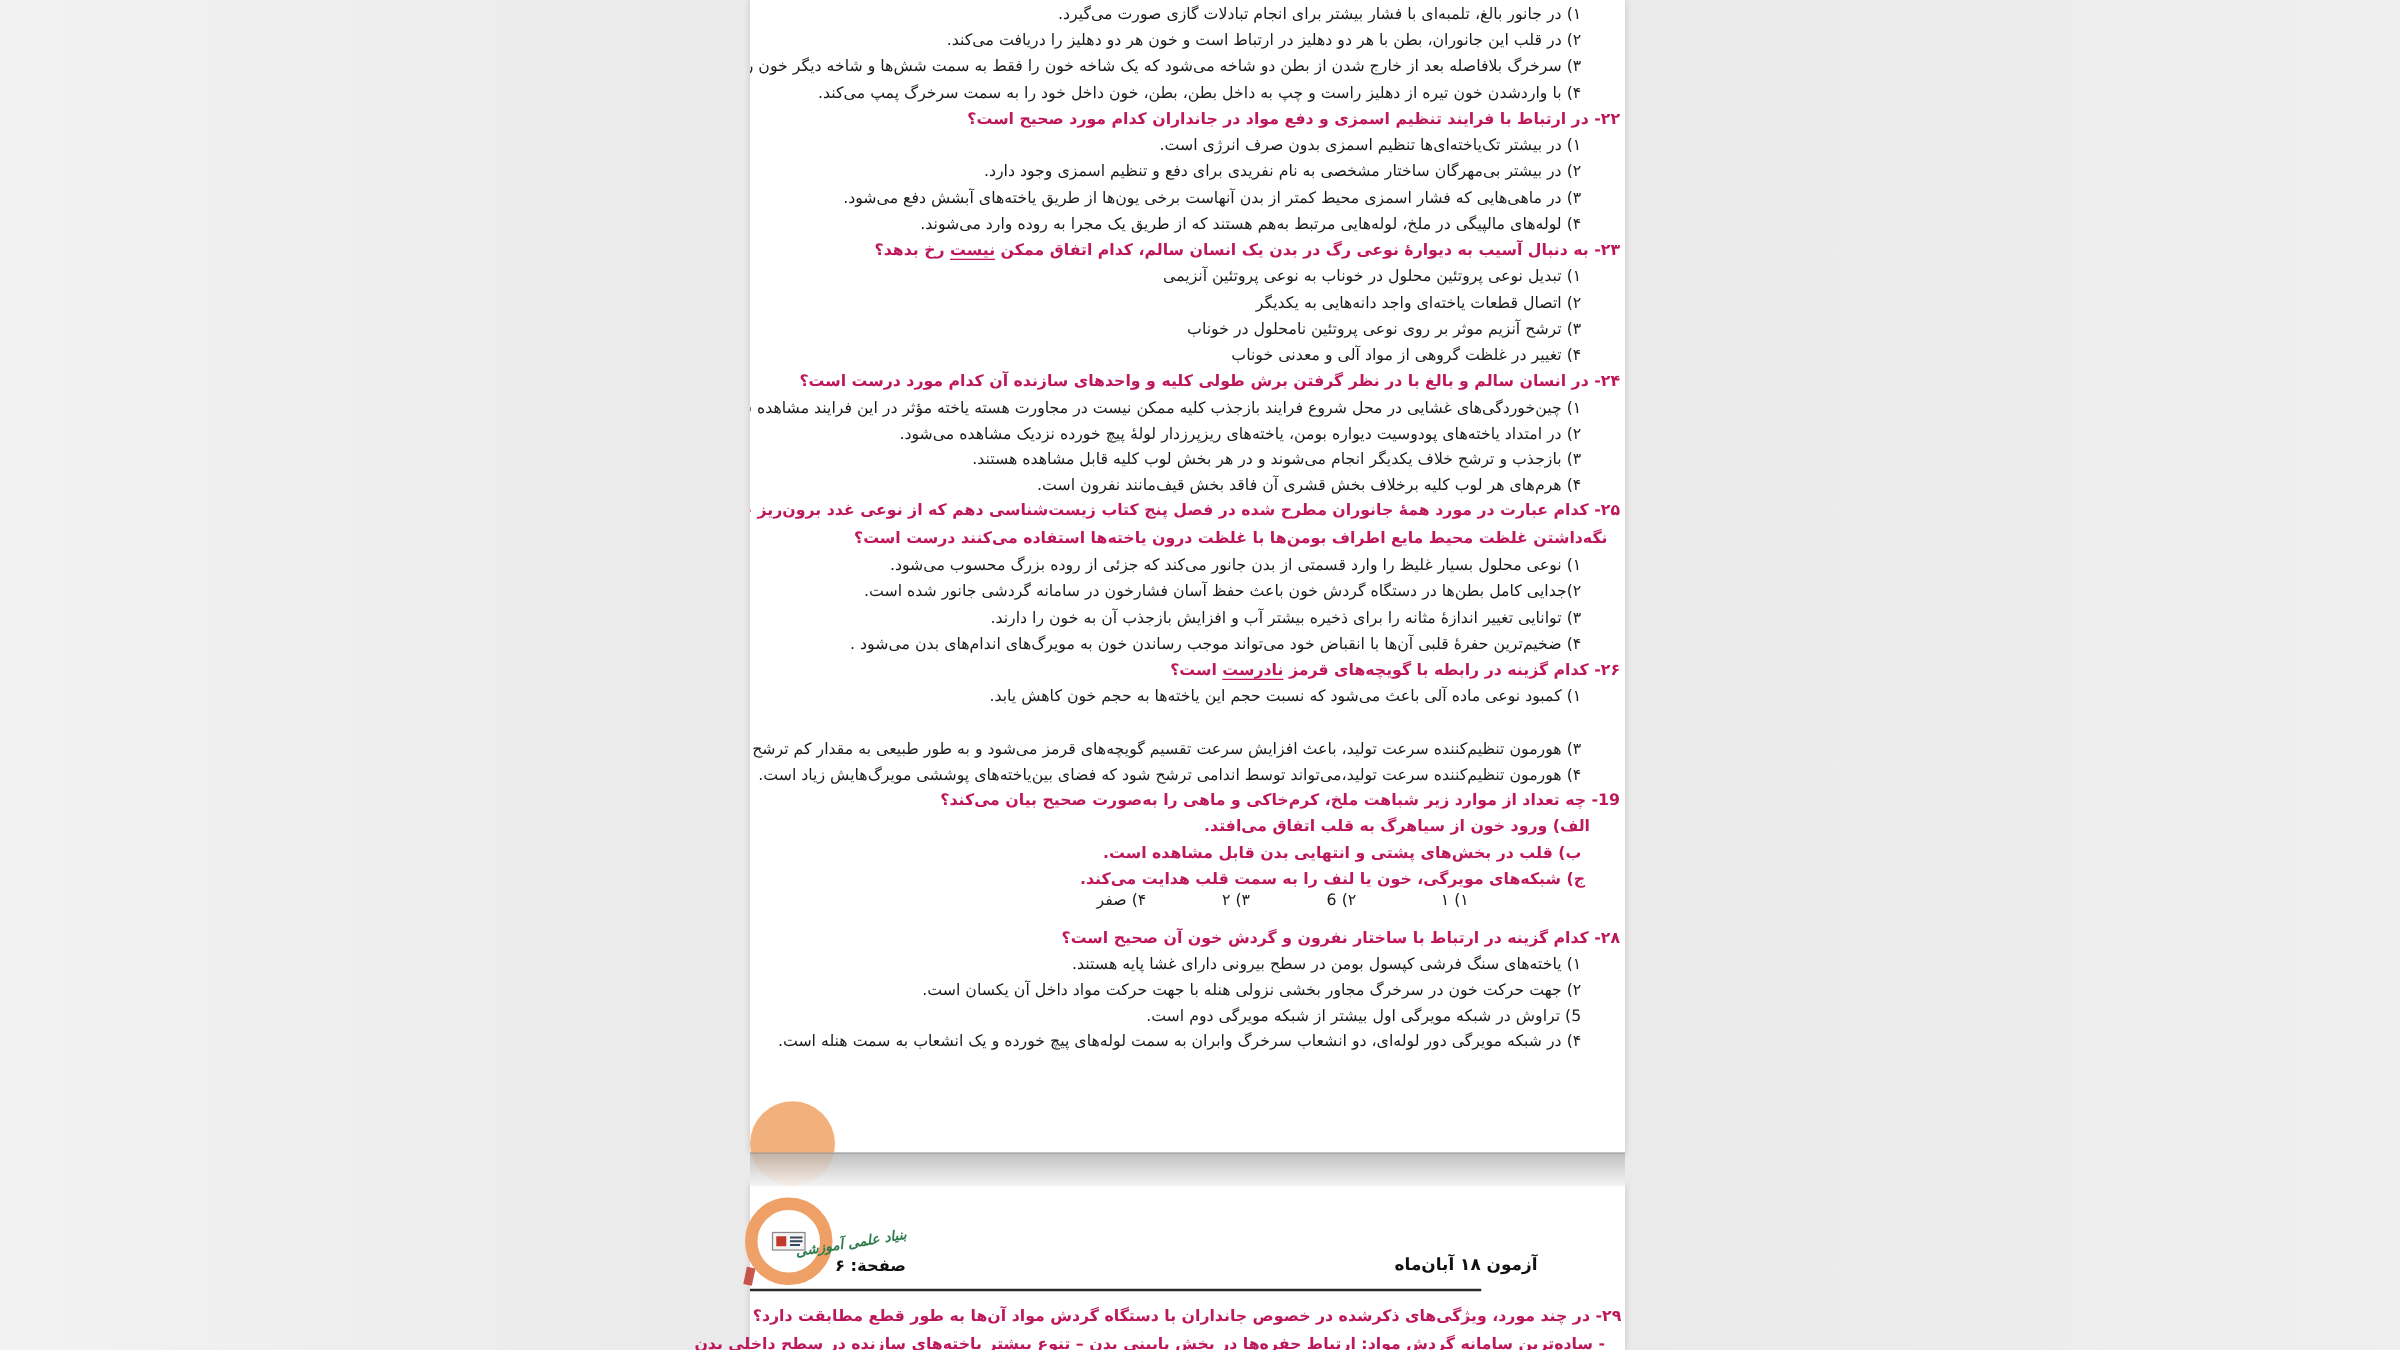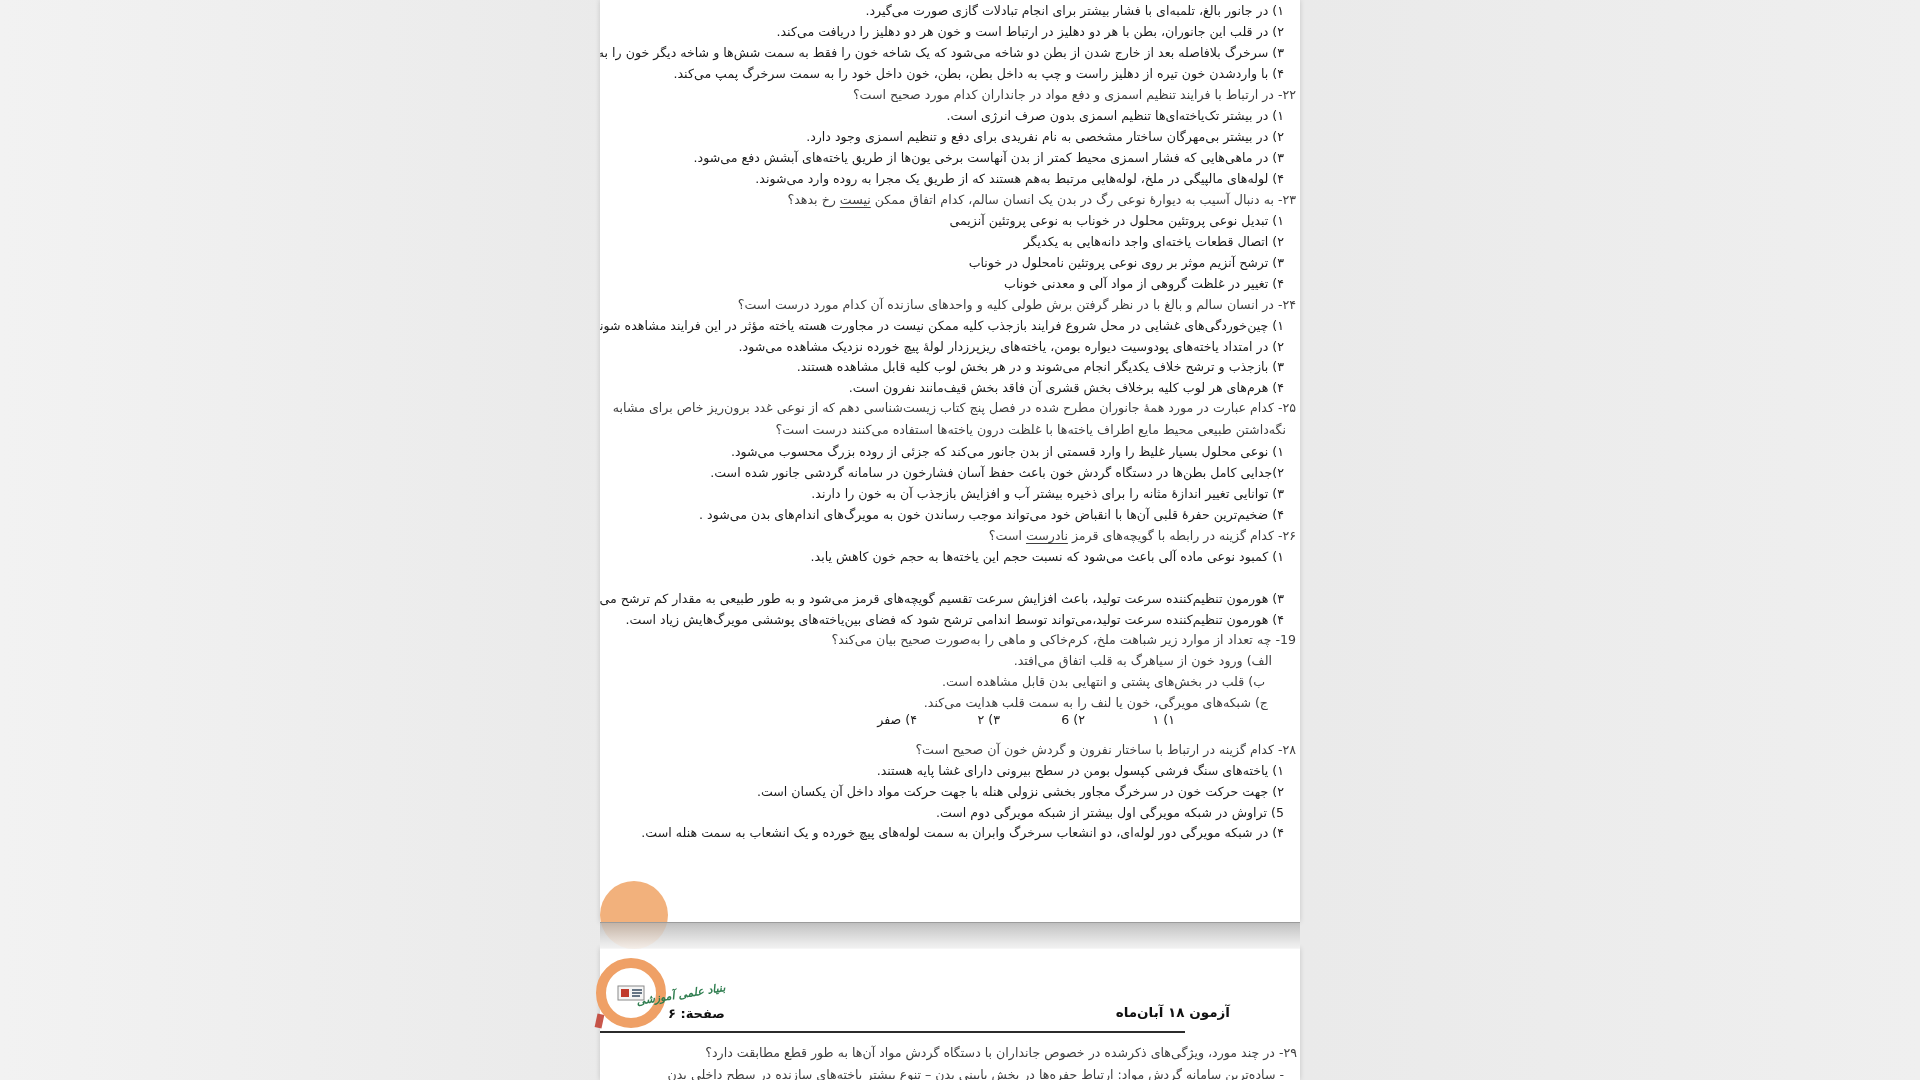--- a/index.html
+++ b/index.html
@@ -8,24 +8,24 @@
           background:linear-gradient(90deg,#f2f2f2 0%,#eaeaea 32%,#eaeaea 68%,#efefef 100%);}
   .page{position:absolute;left:600px;width:700px;background:#ffffff;
         box-shadow:0 0 5px rgba(0,0,0,.16);}
   .page-a{top:0;height:922px;overflow:hidden;}
   .page-b{top:948px;height:132px;overflow:visible;}
   .separator{position:absolute;left:600px;top:922px;width:700px;height:26px;
              background:linear-gradient(rgba(180,180,180,.75),rgba(246,246,246,.9));
              border-top:1px solid #9b9b9b;z-index:5;}
   .ln{position:absolute;white-space:nowrap;direction:rtl;unicode-bidi:plaintext;
       font-size:12.6px;line-height:17px;color:#1b1b1b;}
-  .b{font-weight:normal;color:#404040;}
+  .b{font-weight:bold;color:#be185d;}
   .u{text-decoration:underline;text-underline-offset:3px;}
   .r0{right:4px;}   
-  .r1{right:16px;}  
+  .r1{right:35px;}  
   .rA{right:28px;}  
   .rB{right:35px;}  
   .rC{right:32px;}  
   .rc{right:14px;}  
   .choice{position:absolute;white-space:nowrap;direction:rtl;font-size:12.6px;color:#1b1b1b;}
   .circle1{position:absolute;left:600px;top:881px;width:68px;height:68px;border-radius:50%;
            background:#f2b17c;z-index:3;}
   .ring{position:absolute;left:596px;top:958px;width:70px;height:70px;border-radius:50%;
         background:#ffffff;border:10px solid #efa066;box-sizing:border-box;z-index:6;
         display:flex;align-items:center;justify-content:center;}
@@ -67,21 +67,21 @@
     <div class="ln r1" style="top:254px">۳) ترشح آنزیم موثر بر روی نوعی پروتئین نامحلول در خوناب</div>
     <div class="ln r1" style="top:275px">۴) تغییر در غلظت گروهی از مواد آلی و معدنی خوناب</div>
 
     <div class="ln r0 b" style="top:296px">۲۴- در انسان سالم و بالغ با در نظر گرفتن برش طولی کلیه و واحدهای سازنده آن کدام مورد درست است؟</div>
     <div class="ln r1" style="top:317px">۱) چین‌خوردگی‌های غشایی در محل شروع فرایند بازجذب کلیه ممکن نیست در مجاورت هسته یاخته مؤثر در این فرایند مشاهده شوند.</div>
     <div class="ln r1" style="top:338px">۲) در امتداد یاخته‌های پودوسیت دیواره بومن، یاخته‌های ریزپرزدار لولهٔ پیچ خورده نزدیک مشاهده می‌شود.</div>
     <div class="ln r1" style="top:358px">۳) بازجذب و ترشح خلاف یکدیگر انجام می‌شوند و در هر بخش لوب کلیه قابل مشاهده هستند.</div>
     <div class="ln r1" style="top:379px">۴) هرم‌های هر لوب کلیه برخلاف بخش قشری آن فاقد بخش قیف‌مانند نفرون است.</div>
 
     <div class="ln r0 b" style="top:399px">۲۵- کدام عبارت در مورد همهٔ جانوران مطرح شده در فصل پنج کتاب زیست‌شناسی دهم که از نوعی غدد برون‌ریز خاص برای مشابه</div>
-    <div class="ln rc b" style="top:421px">نگه‌داشتن طبیعی محیط مایع اطراف یاخته‌ها با غلظت درون یاخته‌ها استفاده می‌کنند درست است؟</div>
+    <div class="ln rc b" style="top:421px">نگه‌داشتن غلظت محیط مایع اطراف بومن‌ها با غلظت درون یاخته‌ها استفاده می‌کنند درست است؟</div>
     <div class="ln r1" style="top:443px">۱) نوعی محلول بسیار غلیظ را وارد قسمتی از بدن جانور می‌کند که جزئی از روده بزرگ محسوب می‌شود.</div>
     <div class="ln r1" style="top:464px">۲)جدایی کامل بطن‌ها در دستگاه گردش خون باعث حفظ آسان فشارخون در سامانه گردشی جانور شده است.</div>
     <div class="ln r1" style="top:485px">۳) توانایی تغییر اندازهٔ مثانه را برای ذخیره بیشتر آب و افزایش بازجذب آن به خون را دارند.</div>
     <div class="ln r1" style="top:506px">۴) ضخیم‌ترین حفرهٔ قلبی آن‌ها با انقباض خود می‌تواند موجب رساندن خون به مویرگ‌های اندام‌های بدن می‌شود .</div>
 
     <div class="ln r0 b" style="top:527px"><span>۲۶- کدام گزینه در رابطه با گویچه‌های قرمز </span><span class="u">نادرست</span><span> است؟</span></div>
     <div class="ln r1" style="top:548px">۱) کمبود نوعی ماده آلی باعث می‌شود که نسبت حجم این یاخته‌ها به حجم خون کاهش یابد.</div>
     <div class="ln r1" style="top:590px">۳) هورمون تنظیم‌کننده سرعت تولید، باعث افزایش سرعت تقسیم گویچه‌های قرمز می‌شود و به طور طبیعی به مقدار کم ترشح می‌شود.</div>
     <div class="ln r1" style="top:611px">۴) هورمون تنظیم‌کننده سرعت تولید،می‌تواند توسط اندامی ترشح شود که فضای بین‌یاخته‌های پوششی مویرگ‌هایش زیاد است.</div>
 

